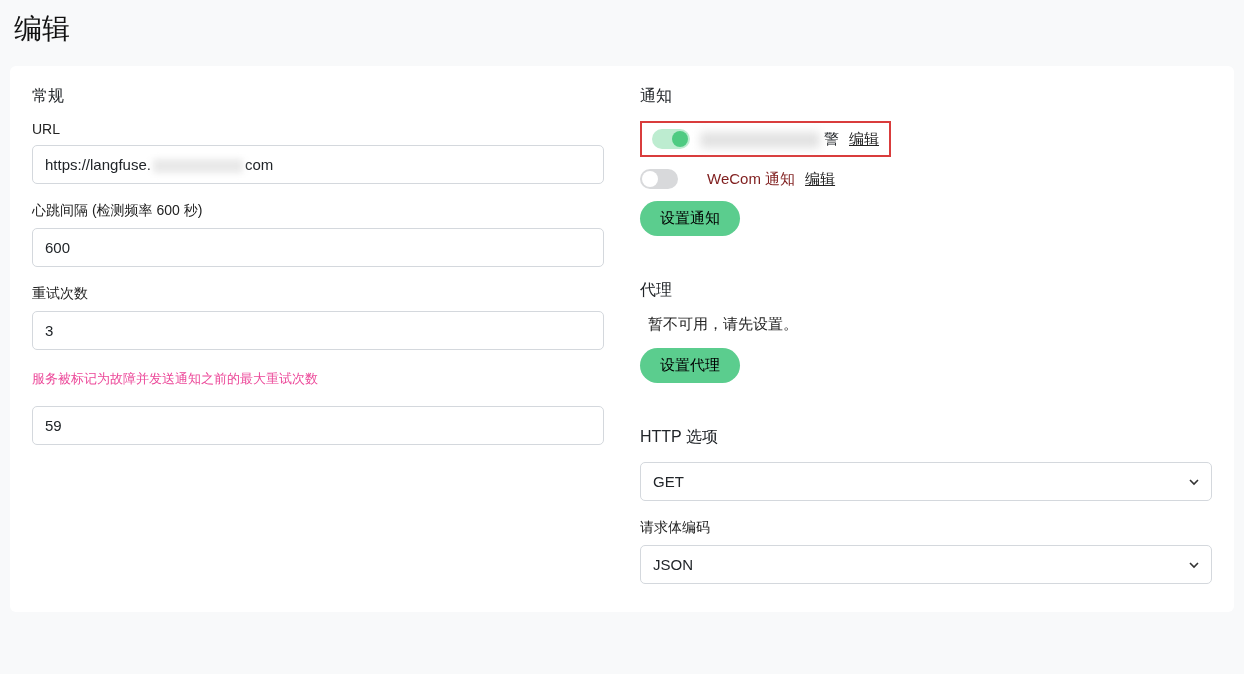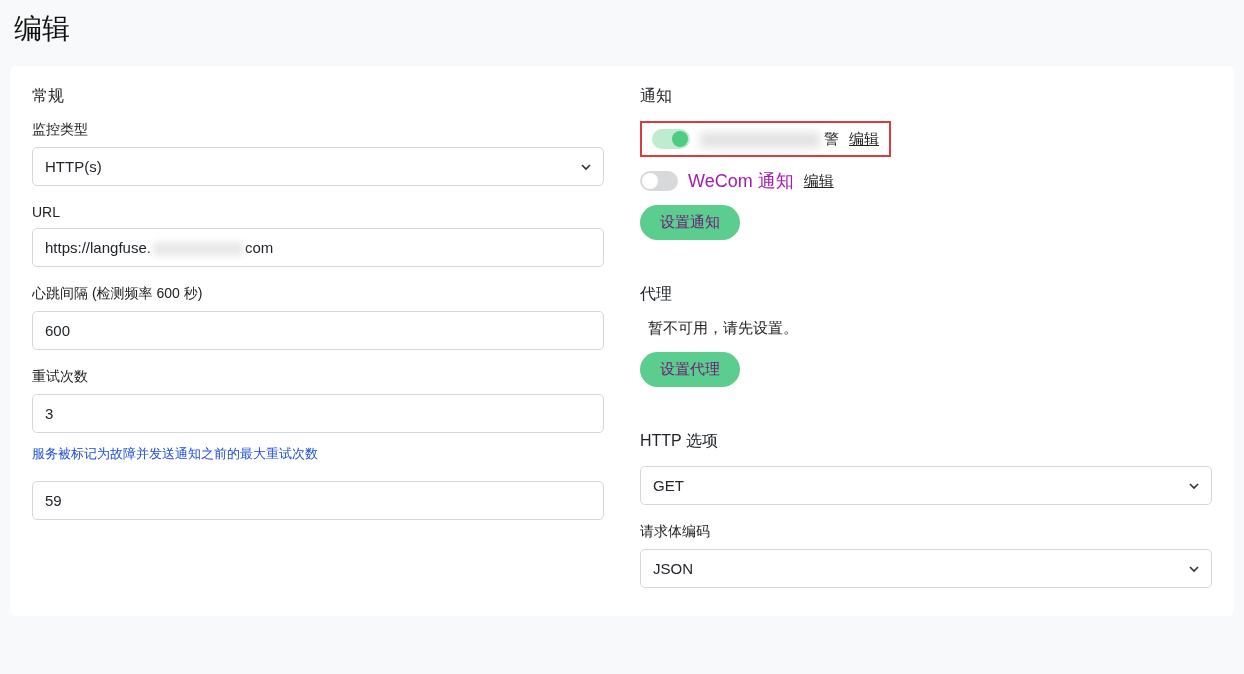--- a/index.html
+++ b/index.html
@@ -63,22 +63,22 @@
       pointer-events: none;
       color: #333;
     }
     .select {
       appearance: none;
       -webkit-appearance: none;
       padding-right: 30px;
     }
     .help-text {
       font-size: 13px;
-      color: #1d4ed8;
-      margin-top: 12px;
+      color: #ec4899;
+      margin-top: 20px;
     }
     .url-redacted {
       display: inline-block;
       vertical-align: middle;
       background: #e9e9e9;
       filter: blur(3px);
       border-radius: 2px;
       width: 90px;
       height: 14px;
       margin: 0 2px;
@@ -103,43 +103,44 @@
       position: absolute;
       top: 2px;
       width: 16px;
       height: 16px;
       border-radius: 50%;
       background: #fff;
     }
     .toggle-on .toggle-knob { left: 20px; background: #4fcb82; }
     .toggle-off .toggle-knob { left: 2px; }
     .notif-name {
-      font-size: 18px;
-      color: #a21caf;
+      font-size: 15px;
+      color: #7f1d1d;
+      margin-left: 19px;
     }
     .redacted-text {
       display: inline-block;
       vertical-align: middle;
       width: 120px;
       height: 16px;
       background: #e3e3e3;
       filter: blur(4px);
       border-radius: 2px;
       margin-right: 4px;
     }
     .edit-link {
       text-decoration: underline;
       color: #222;
       cursor: pointer;
       font-size: 15px;
     }
     .btn-green {
       display: inline-block;
       background: #5bcd8e;
-      color: #701a75;
+      color: #000000;
       border: none;
       border-radius: 20px;
       padding: 8px 20px;
       font-size: 15px;
       cursor: pointer;
       margin-bottom: 28px;
     }
     .highlight-box {
       border: 2px solid #d93c3c;
       padding: 6px 10px;
@@ -160,29 +161,20 @@
 </head>
 <body>
 
 <div class="page-title">编辑</div>
 
 <div class="card">
 
   <div class="col">
     <div class="section-title">常规</div>
 
-    <div class="field">
-      <label class="field-label">监控类型</label>
-      <div class="select-wrap">
-        <div class="select">HTTP(s)</div>
-        <svg class="chevron" viewBox="0 0 12 12">
-            <path d="M2 4 L6 8 L10 4" fill="none" stroke="currentColor" stroke-width="1.6"></path>
-          </svg>
-      </div>
-    </div>
 
 
     <div class="field">
       <label class="field-label">URL</label>
       <div class="input">
         <span>https://langfuse.</span><span class="url-redacted"></span><span>com</span>
       </div>
     </div>
 
     <div class="field">

